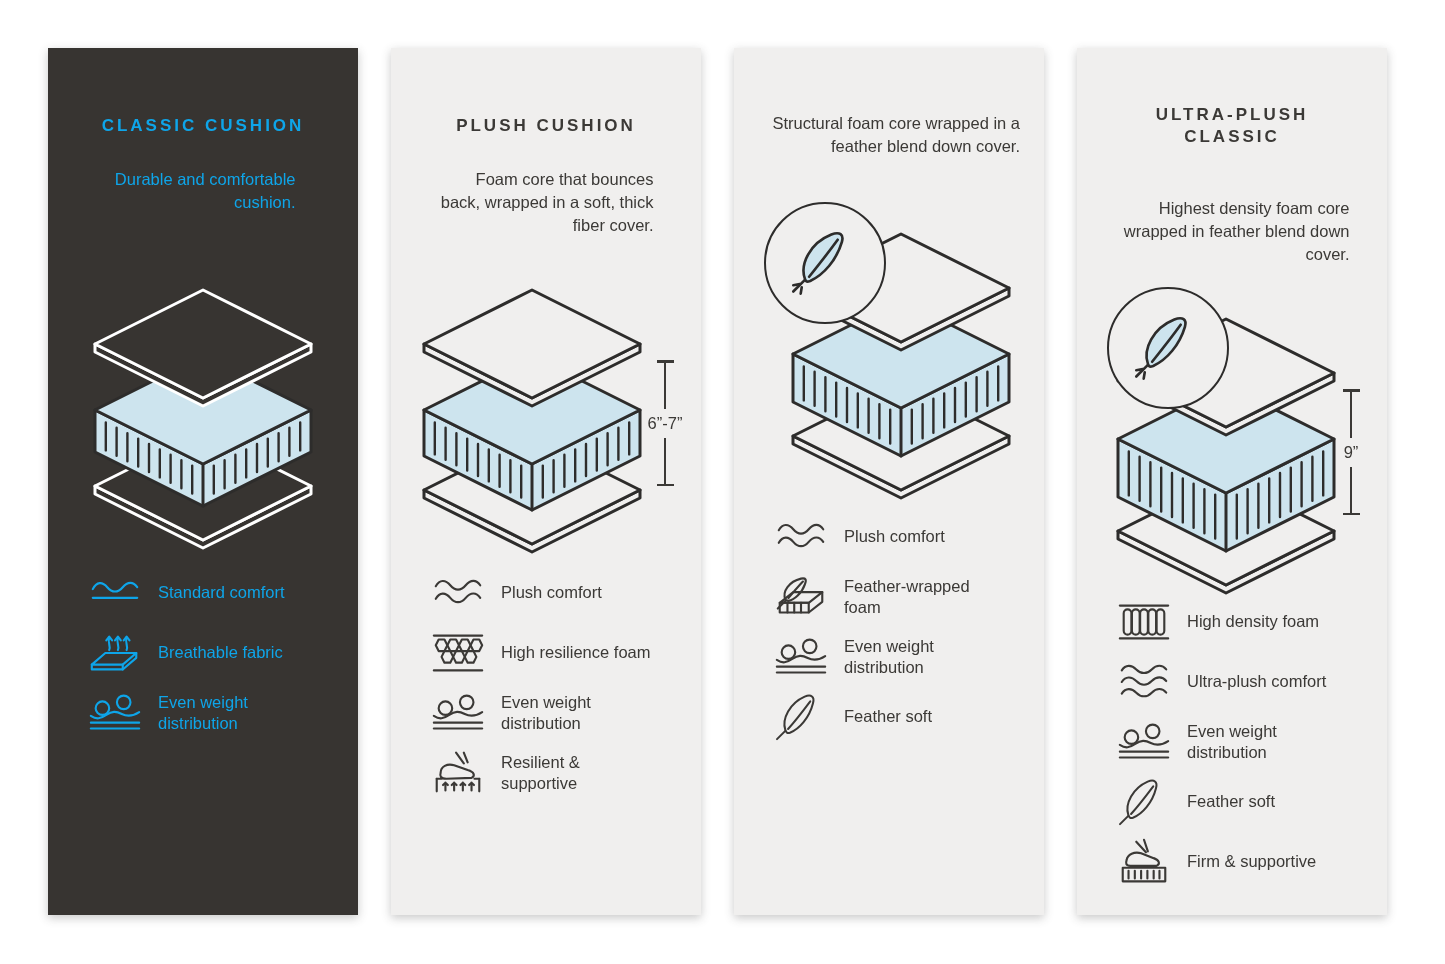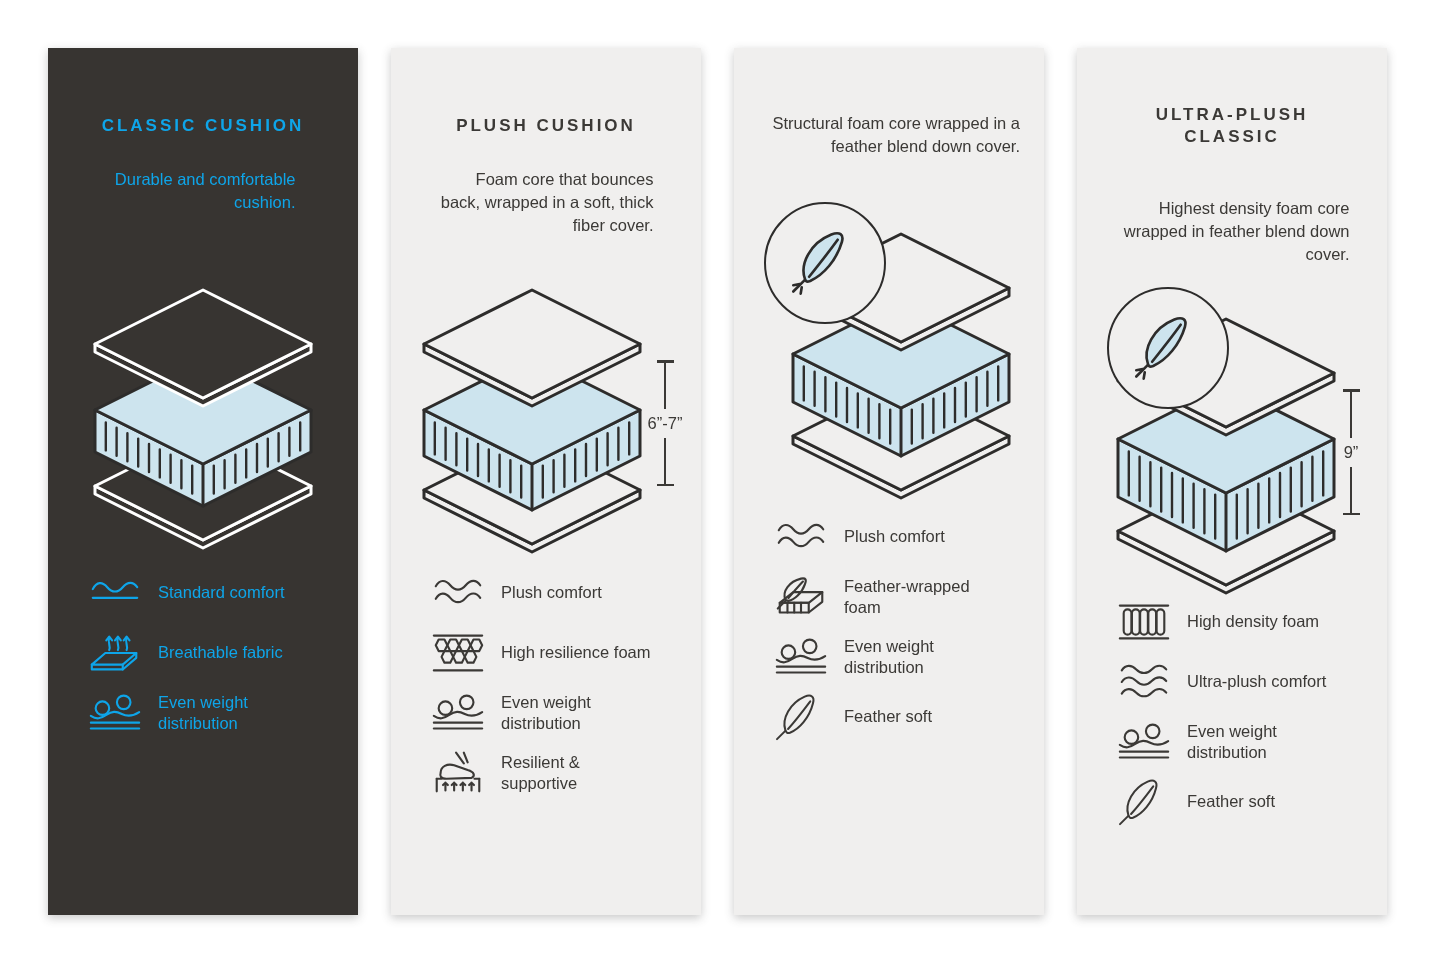--- a/index.html
+++ b/index.html
@@ -367,14 +367,31 @@
       <li class="feature">
         <span class="f-icon">
           <svg width="58" height="48" viewBox="0 0 60 52" fill="none" stroke="currentColor" stroke-width="2.2" stroke-linecap="round" stroke-linejoin="round">
             <path d="M13,40 C9,28 18,11 34,4 C41,1 45,4 43,11 C39,27 28,39 18,43 C15,44 14,43 13,40 Z"></path>
             <path d="M16,39 C24,30 34,17 40,9"></path>
             <path d="M13,41 L4,50"></path>
           </svg>
         </span>
         <span class="f-label">Feather soft</span>
       </li>
+      <li class="feature">
+        <span class="f-icon">
+          <svg width="58" height="48" viewBox="0 0 60 48" fill="none" stroke="currentColor" stroke-width="2.2" stroke-linecap="round" stroke-linejoin="round">
+            <path d="M22,3 L32,14"></path>
+            <path d="M30,1 L34,13"></path>
+            <path d="M12,22 C13,16 20,13 27,15 L40,20 C46,22 47,26 43,28 L16,28 C11,28 11,25 12,22 Z"></path>
+            <path d="M8,30 H52 V44 H8 Z"></path>
+            <path d="M14,33 V41"></path>
+            <path d="M20.5,33 V41"></path>
+            <path d="M27,33 V41"></path>
+            <path d="M33.5,33 V41"></path>
+            <path d="M40,33 V41"></path>
+            <path d="M46,33 V41"></path>
+          </svg>
+        </span>
+        <span class="f-label">Firm &amp; supportive</span>
+      </li>
     </ul>
 </section>
 
 </body></html>

